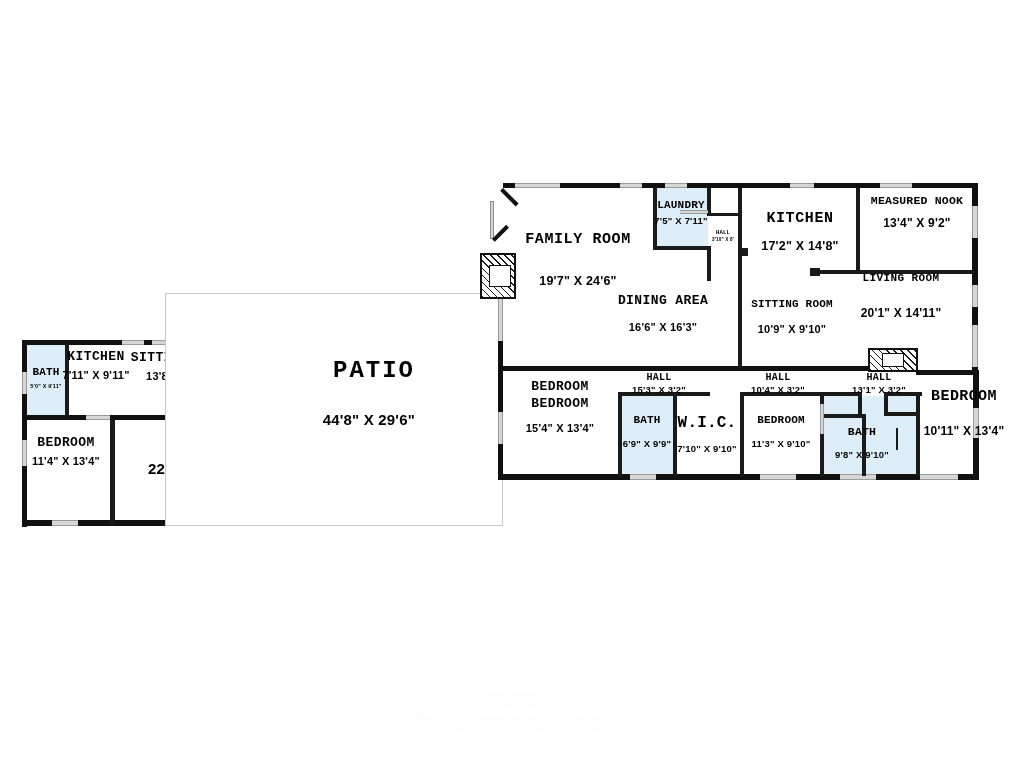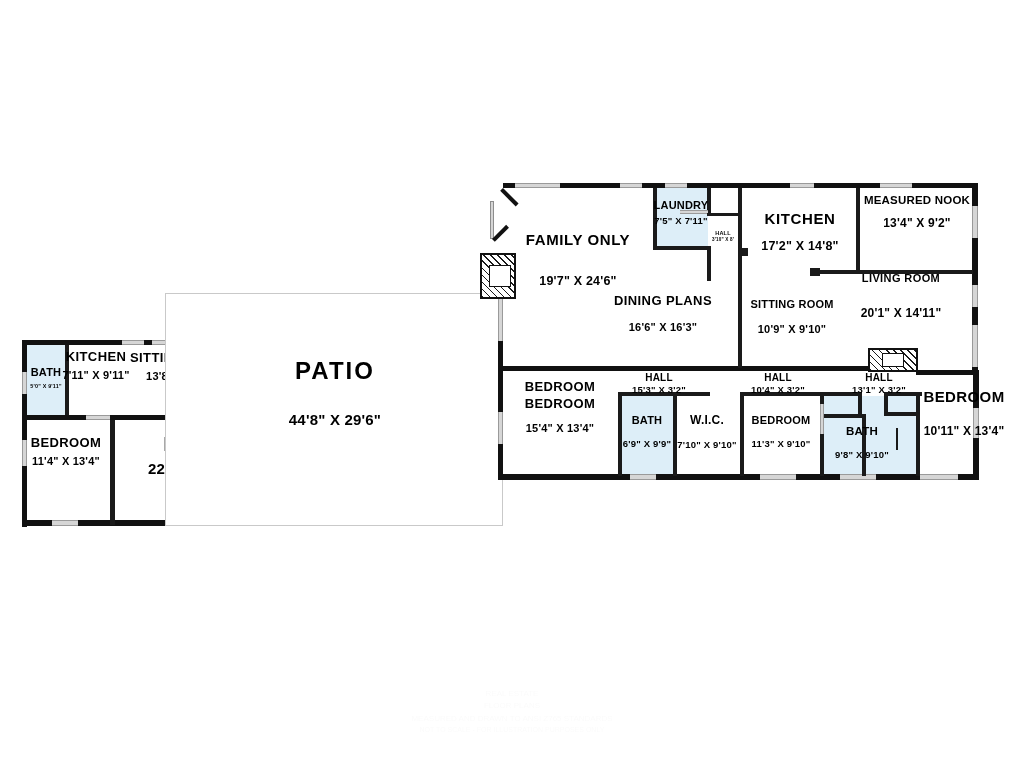--- a/index.html
+++ b/index.html
@@ -58,21 +58,21 @@
   .lbl {
     position: absolute;
     text-align: center;
     color: #000000;
     font-family: "Liberation Sans", sans-serif;
     font-weight: bold;
     line-height: 1.15;
     white-space: nowrap;
     letter-spacing: 0.2px;
   }
-  .lbl .nm { display: block; }
+  .lbl .nm { display: block; font-family: Liberation Mono, monospace; }
   .lbl .dim { display: block; margin-top: 4px; }
 
   .sz-xl .nm { font-size: 21px; letter-spacing: 1px; }
   .sz-xl .dim { font-size: 15px; }
 
   .sz-lg .nm { font-size: 15px; letter-spacing: 0.6px; }
   .sz-lg .dim { font-size: 12.5px; }
 
   .sz-md .nm { font-size: 13px; letter-spacing: 0.4px; }
   .sz-md .dim { font-size: 11px; }
@@ -205,21 +205,21 @@
     </div>
 
     <div class="lbl sz-xl" style="left:118px; top:432px; width:160px;">
       <span class="nm">ROOM</span>
       <span class="dim">22'11" X 13'4"</span>
     </div>
   </div>
 
   <div id="patio-area" style="left:165px; top:293px; width:338px; height:233px;"></div>
 
-  <div class="lbl sz-xl" style="left:255px; top:357px; width:160px;">
+  <div class="lbl sz-xl" style="left:255px; top:357px; width:160px;text-align:right;">
     <span class="nm" style="font-size:24px; letter-spacing:2px;">PATIO</span>
     <span class="dim" style="font-size:15px; margin-top:26px;">44'8" X 29'6"</span>
   </div>
 
   <div>
 
     <div class="room-fill" style="left:503px; top:188px; width:150px; height:178px;"></div>
     <div class="room-fill wet" style="left:656px; top:188px; width:52px;  height:60px;"></div>
     <div class="room-fill" style="left:711px; top:188px; width:30px;  height:60px;"></div>
     <div class="room-fill" style="left:656px; top:250px; width:85px;  height:116px;"></div>
@@ -308,36 +308,36 @@
     <div class="wall-thin" style="left:858px; top:392px; width:4px; height:24px;"></div>
     <div class="wall-thin" style="left:824px; top:414px; width:38px; height:4px;"></div>
     <div class="wall-thin" style="left:884px; top:392px; width:4px; height:24px;"></div>
     <div class="wall-thin" style="left:884px; top:412px; width:36px; height:4px;"></div>
     <div class="wall-thin" style="left:916px; top:392px; width:4px; height:84px;"></div>
     <div class="wall-thin" style="left:862px; top:414px; width:4px; height:62px;"></div>
 
     <div class="wall-thin" style="left:896px; top:428px; width:2px; height:22px;"></div>
 
     <div class="lbl sz-lg" style="left:516px; top:231px; width:124px;">
-      <span class="nm">FAMILY ONLY</span>
+      <span class="nm">FAMILY ROOM</span>
       <span class="dim" style="margin-top:26px;">19'7" X 24'6"</span>
     </div>
 
     <div class="lbl sz-sm" style="left:648px; top:199px; width:66px;">
       <span class="nm">LAUNDRY</span>
       <span class="dim">7'5" X 7'11"</span>
     </div>
 
     <div class="lbl sz-tiny hall-lbl" style="left:707px; top:230px; width:32px;">
       <span class="nm">HALL</span>
       <span class="dim">3'10" X 8'</span>
     </div>
 
     <div class="lbl sz-md" style="left:608px; top:294px; width:110px;">
-      <span class="nm">DINING PLANS</span>
+      <span class="nm">DINING AREA</span>
       <span class="dim" style="margin-top:12px;">16'6" X 16'3"</span>
     </div>
 
     <div class="lbl sz-lg" style="left:748px; top:210px; width:104px;">
       <span class="nm">KITCHEN</span>
       <span class="dim" style="margin-top:12px;">17'2" X 14'8"</span>
     </div>
 
     <div class="lbl sz-sm" style="left:740px; top:298px; width:104px;">
       <span class="nm">SITTING ROOM</span>
@@ -364,21 +364,21 @@
       <span class="nm" style="font-size:10px;">HALL</span>
       <span class="dim" style="font-size:9.5px;">15'3" X 3'2"</span>
     </div>
 
     <div class="lbl sz-sm" style="left:618px; top:414px; width:58px;">
       <span class="nm" style="font-size:11px;">BATH</span>
       <span class="dim" style="font-size:9.5px; margin-top:12px;">6'9" X 9'9"</span>
     </div>
 
     <div class="lbl sz-sm" style="left:676px; top:414px; width:62px;">
-      <span class="nm" style="font-size:12px;">W.I.C.</span>
+      <span class="nm" style="font-size:16px;">W.I.C.</span>
       <span class="dim" style="font-size:9.5px; margin-top:12px;">7'10" X 9'10"</span>
     </div>
 
     <div class="lbl sz-sm hall-lbl" style="left:736px; top:372px; width:84px;">
       <span class="nm" style="font-size:10px;">HALL</span>
       <span class="dim" style="font-size:9.5px;">10'4" X 3'2"</span>
     </div>
 
     <div class="lbl sz-sm" style="left:742px; top:414px; width:78px;">
       <span class="nm" style="font-size:11px;">BEDROOM</span>

